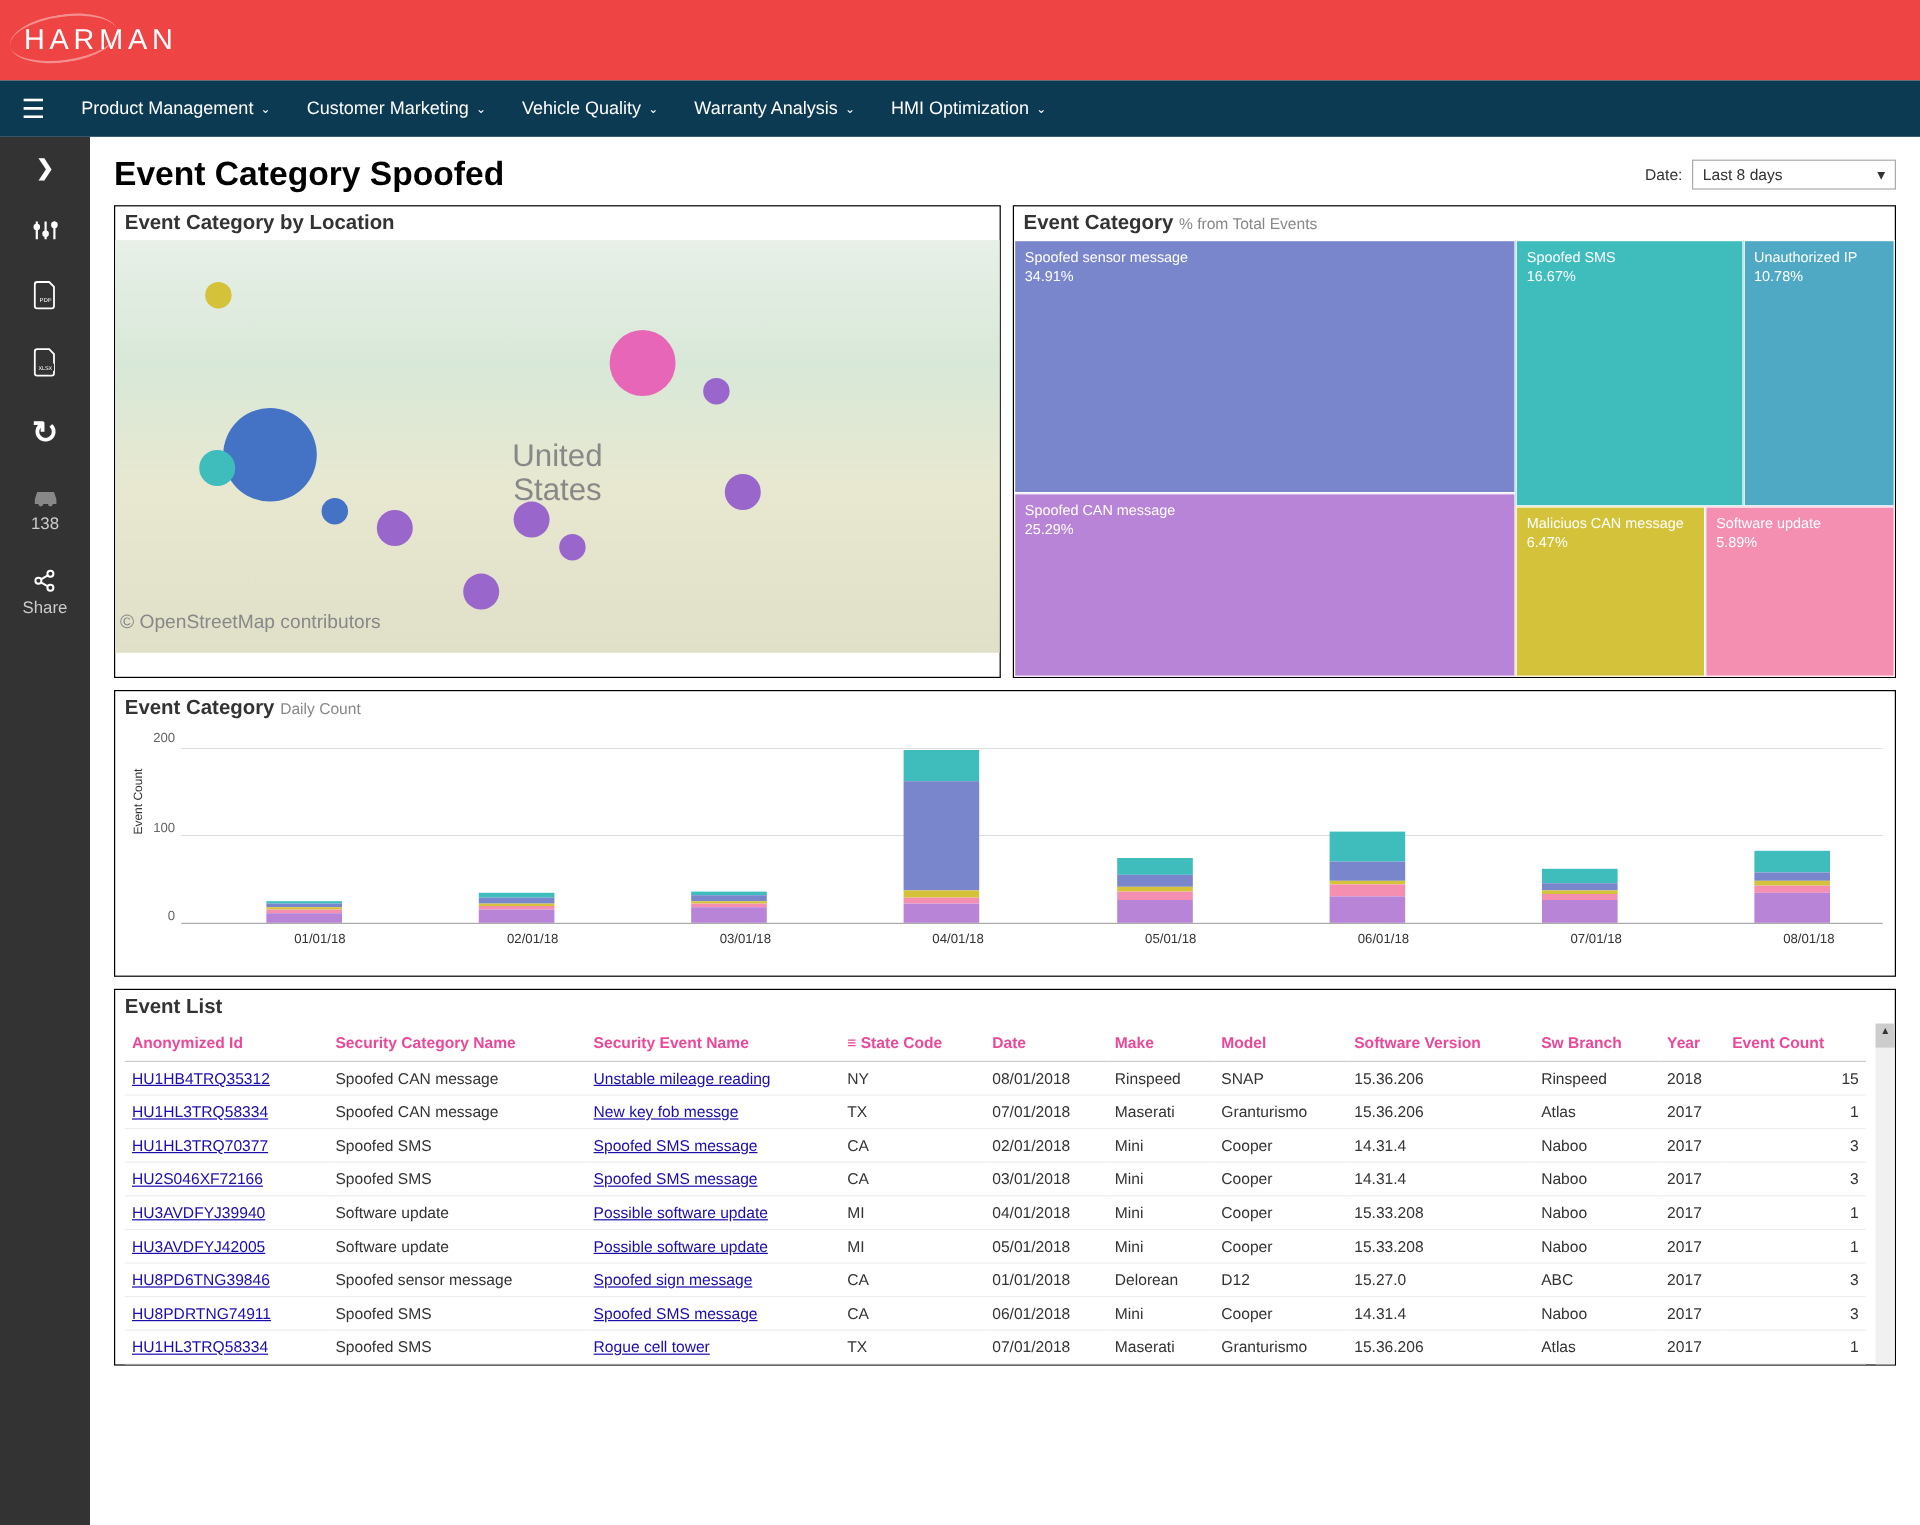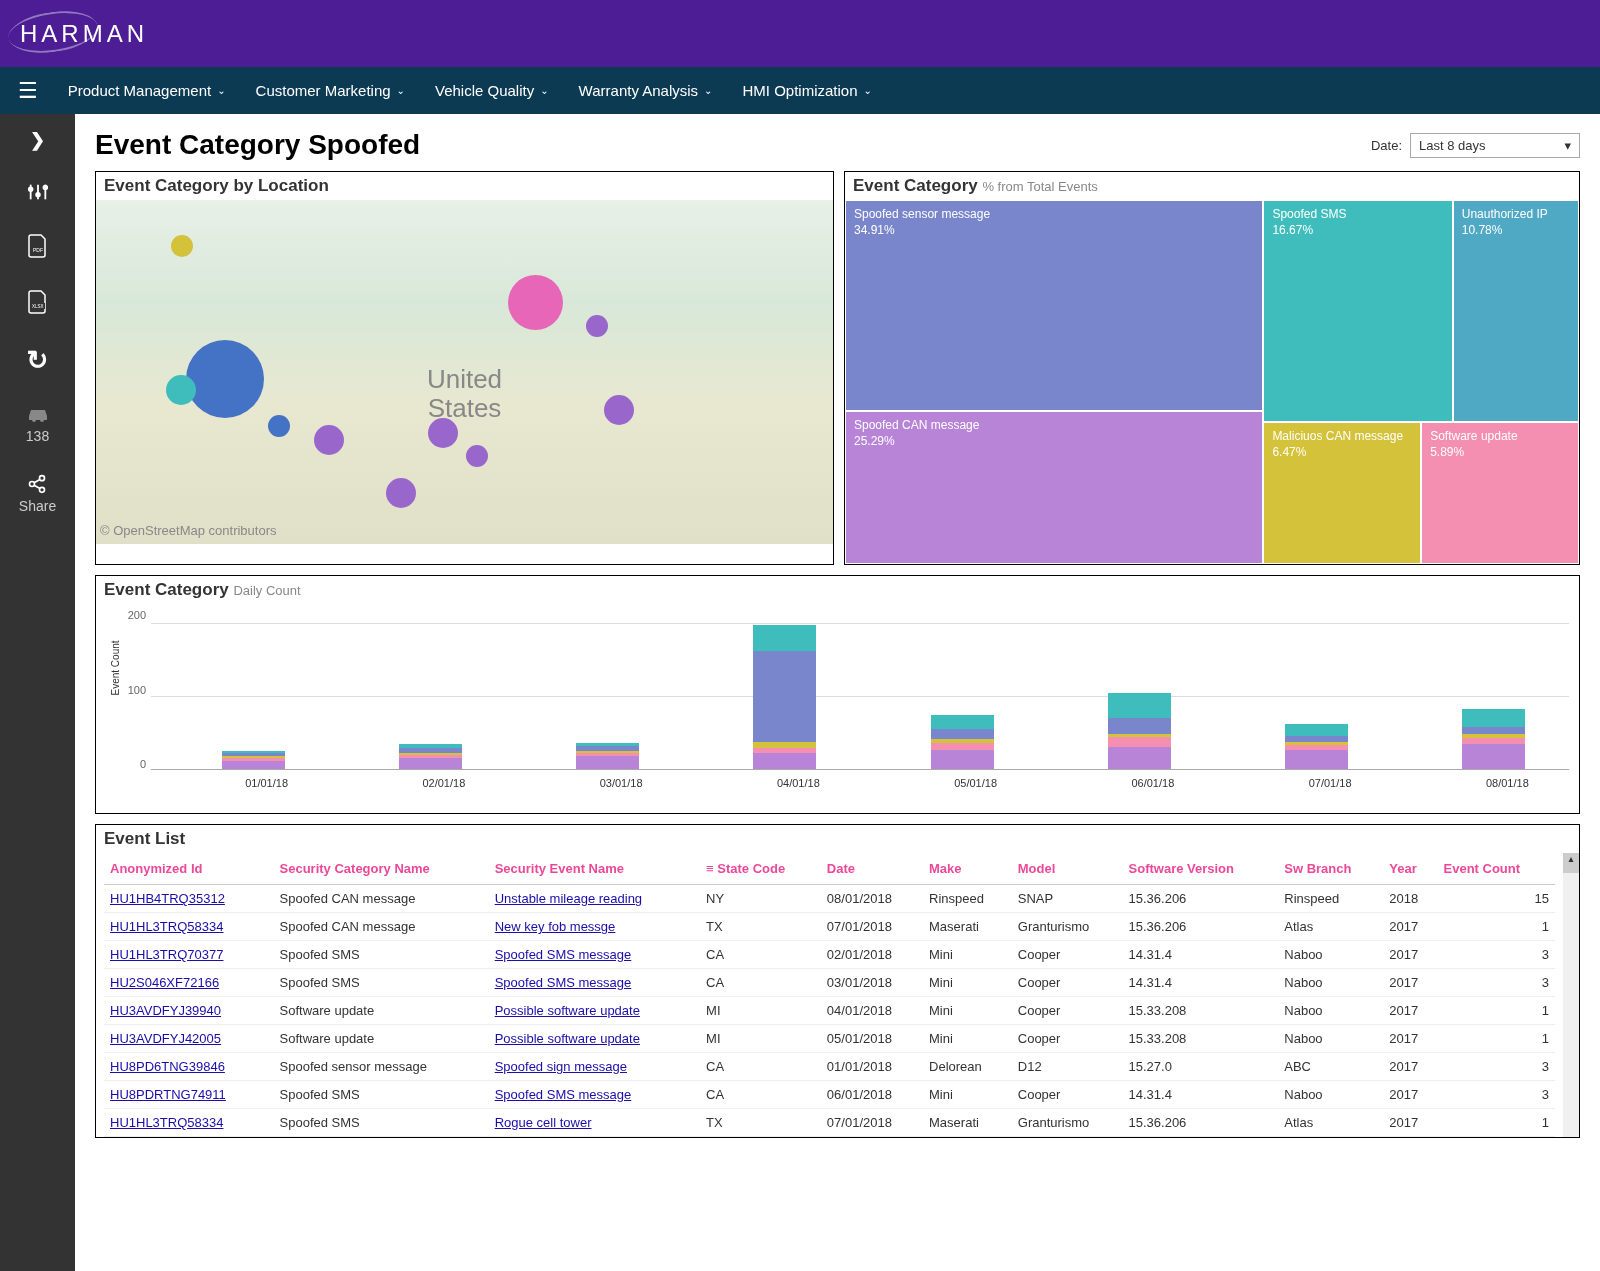--- a/index.html
+++ b/index.html
@@ -1,18 +1,18 @@
 <!DOCTYPE html>
 <html><head>
 <meta charset="utf-8">
 <style>
 * { margin: 0; padding: 0; box-sizing: border-box; }
 body { font-family: Arial, sans-serif; background: #fff; font-size: 13px; color: #333; }
 
-.header-logo { background: #4c1d95; height: 67px; display: flex; align-items: center; padding-left: 20px; }
+.header-logo { background: #ef4444; height: 67px; display: flex; align-items: center; padding-left: 20px; }
 .logo-text { color: #fff; font-size: 24px; letter-spacing: 4px; font-weight: 300; position: relative; }
 .logo-swoosh { position: absolute; width: 90px; height: 40px; border: 2px solid rgba(255,255,255,0.4); border-radius: 50%; top: -8px; left: -12px; border-left: none; border-right: none; transform: rotate(-8deg); }
 
 .nav-bar { background: #0c3a53; height: 47px; display: flex; align-items: center; padding-left: 18px; gap: 30px; }
 .nav-hamburger { color: #fff; font-size: 22px; cursor: pointer; }
 .nav-item { color: #fff; font-size: 15px; cursor: pointer; display: flex; align-items: center; gap: 6px; }
 .nav-chevron { font-size: 10px; color: #fff; }
 
 .main-container { display: flex; }
 .left-sidebar { width: 75px; background: #333; min-height: 1157px; display: flex; flex-direction: column; align-items: center; padding-top: 15px; gap: 30px; color: #fff; }
@@ -27,21 +27,21 @@
 .date-dropdown { border: 1px solid #aaa; padding: 4px 8px; background: #fff; font-size: 13px; width: 170px; display: flex; justify-content: space-between; }
 
 .panels-row { display: flex; gap: 10px; margin-bottom: 10px; }
 .panel { border: 1px solid #000; background: #fff; }
 .panel-header { padding: 4px 8px; font-size: 17px; font-weight: bold; }
 .panel-subtitle { font-weight: normal; font-size: 13px; color: #888; }
 
 .map-panel { flex: 0 0 739px; height: 394px; position: relative; }
 .map-area { position: relative; width: 100%; height: 344px; background: linear-gradient(to bottom, #e8f0e8 0%, #d8e8d8 30%, #e8e8d0 60%, #e0e0c8 100%); overflow: hidden; }
 .map-label { position: absolute; top: 165px; left: 50%; transform: translateX(-50%); font-size: 26px; color: #888; text-align: center; line-height: 1.1; }
-.map-attribution { position: absolute; bottom: 6px; left: 4px; font-size: 13px; color: #888; }
+.map-attribution { position: absolute; bottom: 16px; left: 4px; font-size: 16px; color: #888; }
 .map-bubble { position: absolute; border-radius: 50%; }
 .b-blue { background: #4472c4; }
 .b-teal { background: #3fbdbd; }
 .b-yellow { background: #d4c23a; }
 .b-purple { background: #9966cc; }
 .b-pink { background: #e866b8; }
 
 .treemap-panel { flex: 1; height: 394px; }
 .treemap-area { height: 364px; display: flex; }
 .tm-left { flex: 0 0 57%; display: flex; flex-direction: column; }

